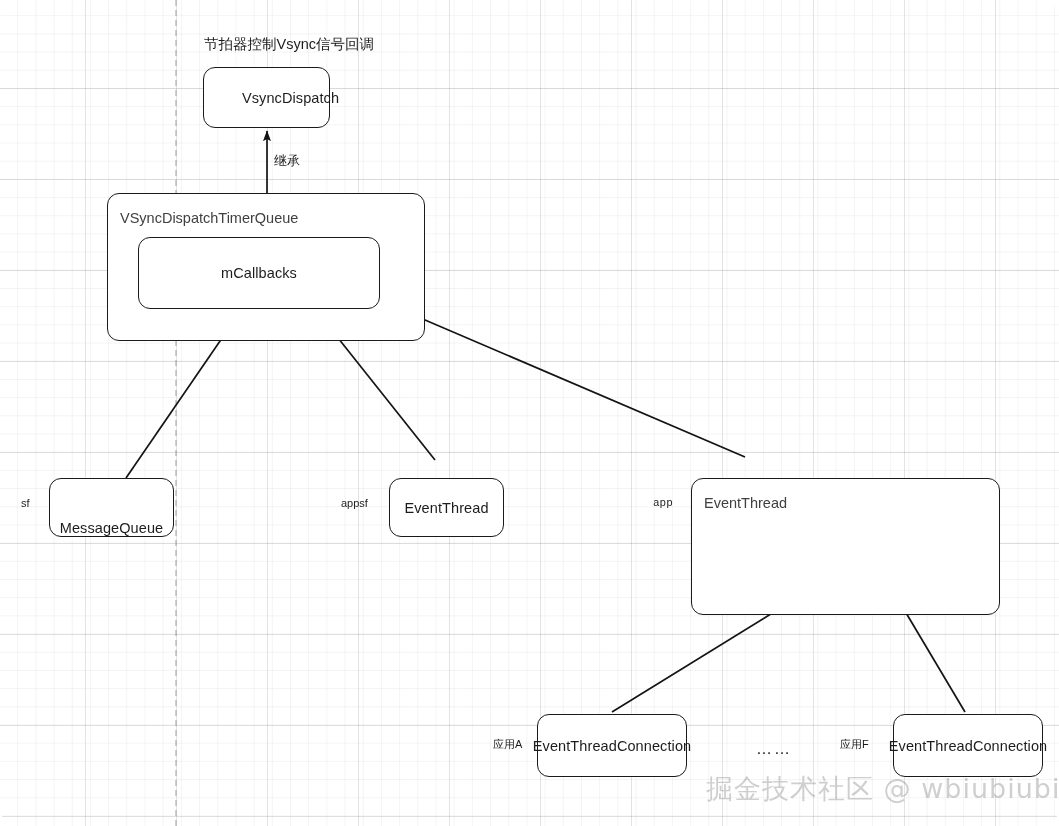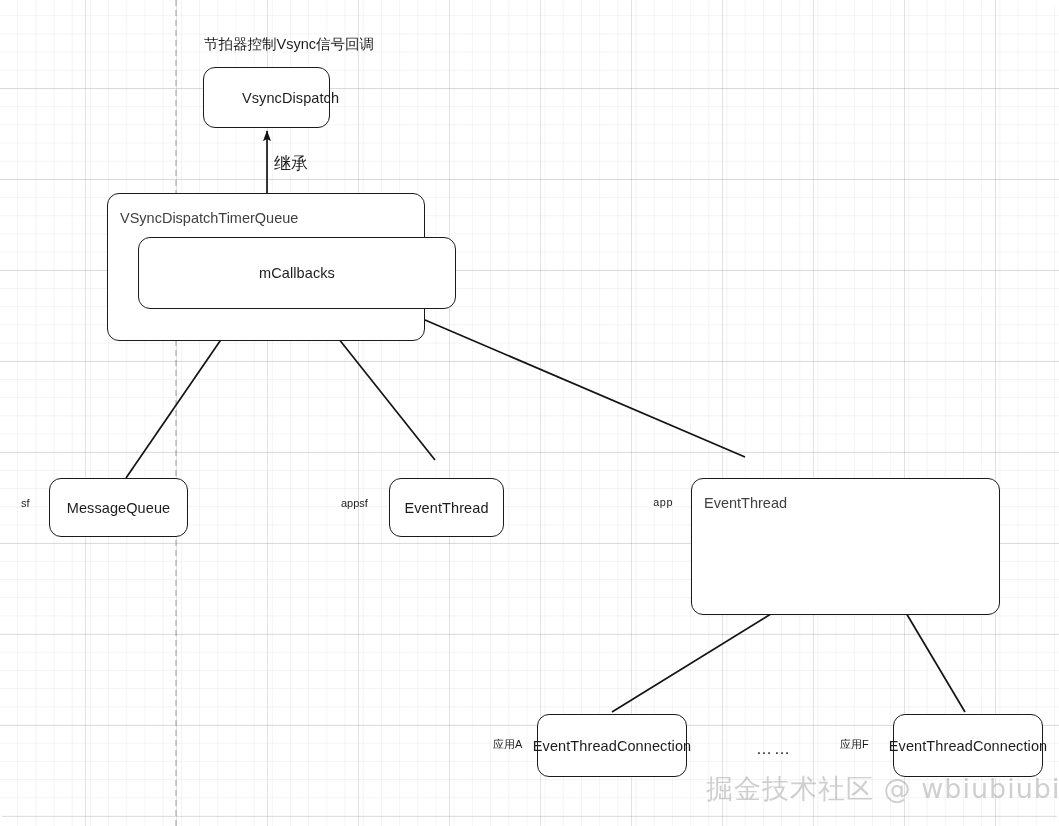--- a/index.html
+++ b/index.html
@@ -67,21 +67,21 @@
     white-space: nowrap;
   }
   .free-text {
     position: absolute;
     font-size: 14.5px;
     color: #1c1c1c;
     white-space: nowrap;
   }
   .edge-label {
     position: absolute;
-    font-size: 17px;
+    font-size: 13px;
     color: #1c1c1c;
     white-space: nowrap;
   }
   .dots-label {
     position: absolute;
     font-size: 16px;
     letter-spacing: 2px;
     color: #1c1c1c;
     white-space: nowrap;
   }
@@ -133,26 +133,26 @@
   <div class="node node-centered" style="left:203px; top:67px; width:127px; height:61px;padding-left:48px;">
     <span class="node-label">VsyncDispatch</span>
   </div>
 
   <div class="edge-label" style="left:274px; top:152px;">继承</div>
 
   <div class="node" style="left:107px; top:193px; width:318px; height:148px;">
     <div class="container-title">VSyncDispatchTimerQueue</div>
   </div>
 
-  <div class="node node-centered" style="left:138px; top:237px; width:318px; height:72px;">
+  <div class="node node-centered" style="left:138px; top:237px; width:242px; height:72px;">
     <span class="node-label">mCallbacks</span>
   </div>
 
   <div class="side-label" style="left:21px; top:497px;">sf</div>
-  <div class="node node-centered" style="left:49px; top:478px; width:139px; height:59px;">
+  <div class="node node-centered" style="left:49px; top:478px; width:125px; height:59px;align-items:flex-end;">
     <span class="node-label">MessageQueue</span>
   </div>
 
   <div class="side-label" style="left:341px; top:497px;text-align:right;">appsf</div>
   <div class="node node-centered" style="left:389px; top:478px; width:115px; height:59px;">
     <span class="node-label">EventThread</span>
   </div>
 
   <div class="side-label" style="left:653px; top:497px;font-family:Liberation Mono, monospace;">app</div>
   <div class="node" style="left:691px; top:478px; width:309px; height:137px;">

